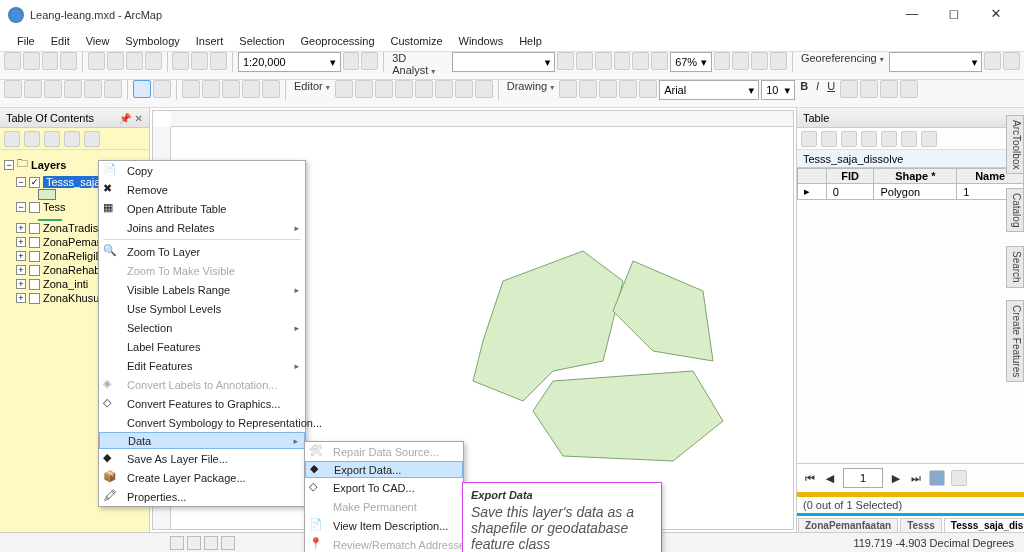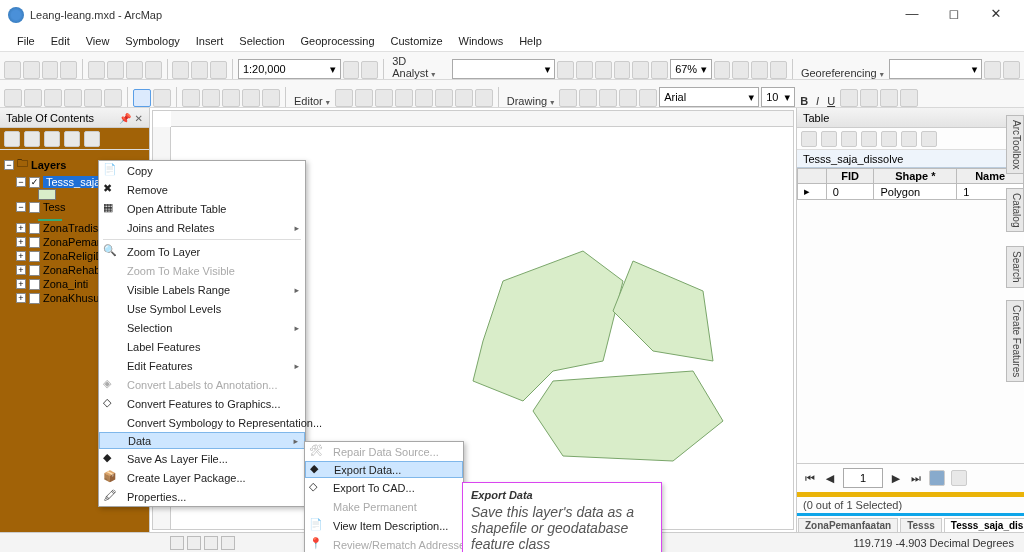--- a/index.html
+++ b/index.html
@@ -7,30 +7,30 @@
 
 .titlebar { height: 30px; background: #fff; display: flex; align-items: center; padding: 0 8px; }
 .titlebar .logo { width: 16px; height: 16px; background: radial-gradient(circle, #4a90d9 40%, #2a6da9 100%); border-radius: 50%; margin-right: 6px; }
 .titlebar .title { flex: 1; color: #333; }
 .titlebar .winbtns { display: flex; gap: 2px; }
 .titlebar .winbtn { width: 40px; height: 24px; text-align: center; line-height: 22px; font-size: 13px; color: #333; }
 
 .menubar { height: 22px; background: #fff; display: flex; align-items: center; padding: 0 11px; gap: 4px; border-bottom: 1px solid #e0e0e0; }
 .menubar .m { padding: 2px 6px; color: #222; }
 
-.toolbar { height: 28px; background: #f8f8f8; border-bottom: 1px solid #d8d8d8; display: flex; align-items: flex-end; padding: 0 4px; gap: 2px; }
+.toolbar { height: 28px; background: #f8f8f8; border-bottom: 1px solid #d8d8d8; display: flex; align-items: flex-start; padding: 0 4px; gap: 2px; }
 .tb-ico { width: 18px; height: 18px; background: #e8e8e8; border: 1px solid #ccc; border-radius: 2px; }
 .tb-sep { width: 1px; height: 20px; background: #ccc; margin: 0 3px; }
 .tb-combo { height: 20px; border: 1px solid #aaa; background: #fff; padding: 0 4px; display: inline-flex; align-items: center; font-size: 11px; }
 .tb-txt { font-size: 11px; color: #333; padding: 0 3px; }
 .tb-arrow::after { content: "▾"; font-size: 8px; color: #666; margin-left: 3px; }
 
 .content { display: flex; height: calc(552px - 30px - 22px - 28px - 28px - 20px); background: #fff; position: relative; }
 
-.toc { width: 150px; border-right: 1px solid #ccc; background: #a16207; display: flex; flex-direction: column; }
+.toc { width: 150px; border-right: 1px solid #ccc; background: #fef9c3; display: flex; flex-direction: column; }
 .toc-hdr { height: 20px; background: linear-gradient(#f4f4f4,#e4e4e4); border-bottom: 1px solid #ccc; display:flex; align-items:center; padding: 0 6px; justify-content: space-between;}
 .toc-icons { height: 22px; border-bottom: 1px solid #ddd; display:flex; align-items:center; gap:4px; padding:0 4px;}
 .toc-body { flex:1; padding: 4px; font-size: 11px; }
 .tree-row { display:flex; align-items:center; gap:3px; padding: 1px 0; }
 .tree-row .box { width:10px; height:10px; border:1px solid #888; background:#fff; text-align:center; line-height:8px; font-size:9px;}
 .tree-row .cb { width:11px; height:11px; border:1px solid #888; background:#fff; text-align:center; line-height:9px; font-size:9px;}
 .tree-row.sel .label { background:#1e6fd6; color:#fff; padding:0 3px; }
 .swatch { width: 18px; height: 11px; border:1px solid #777; background:#d9edc9; margin-left:34px;}
 .swatch.line { width: 24px; height: 2px; background:#3a7; border:none; margin-top:5px;}
 

